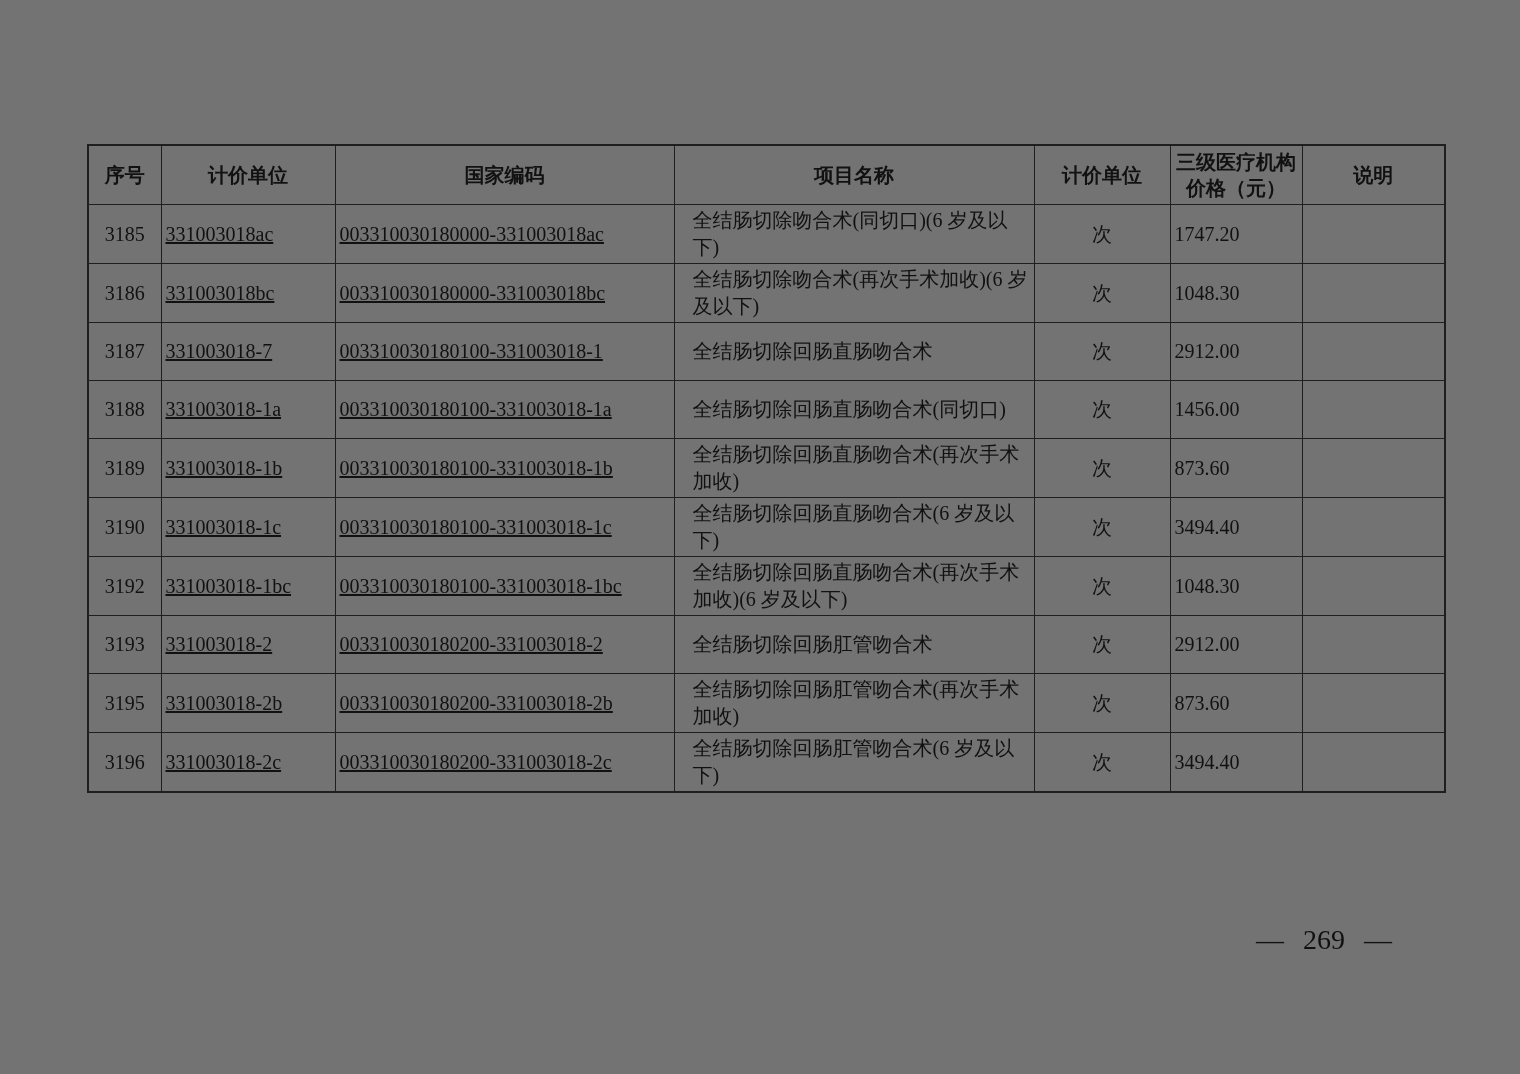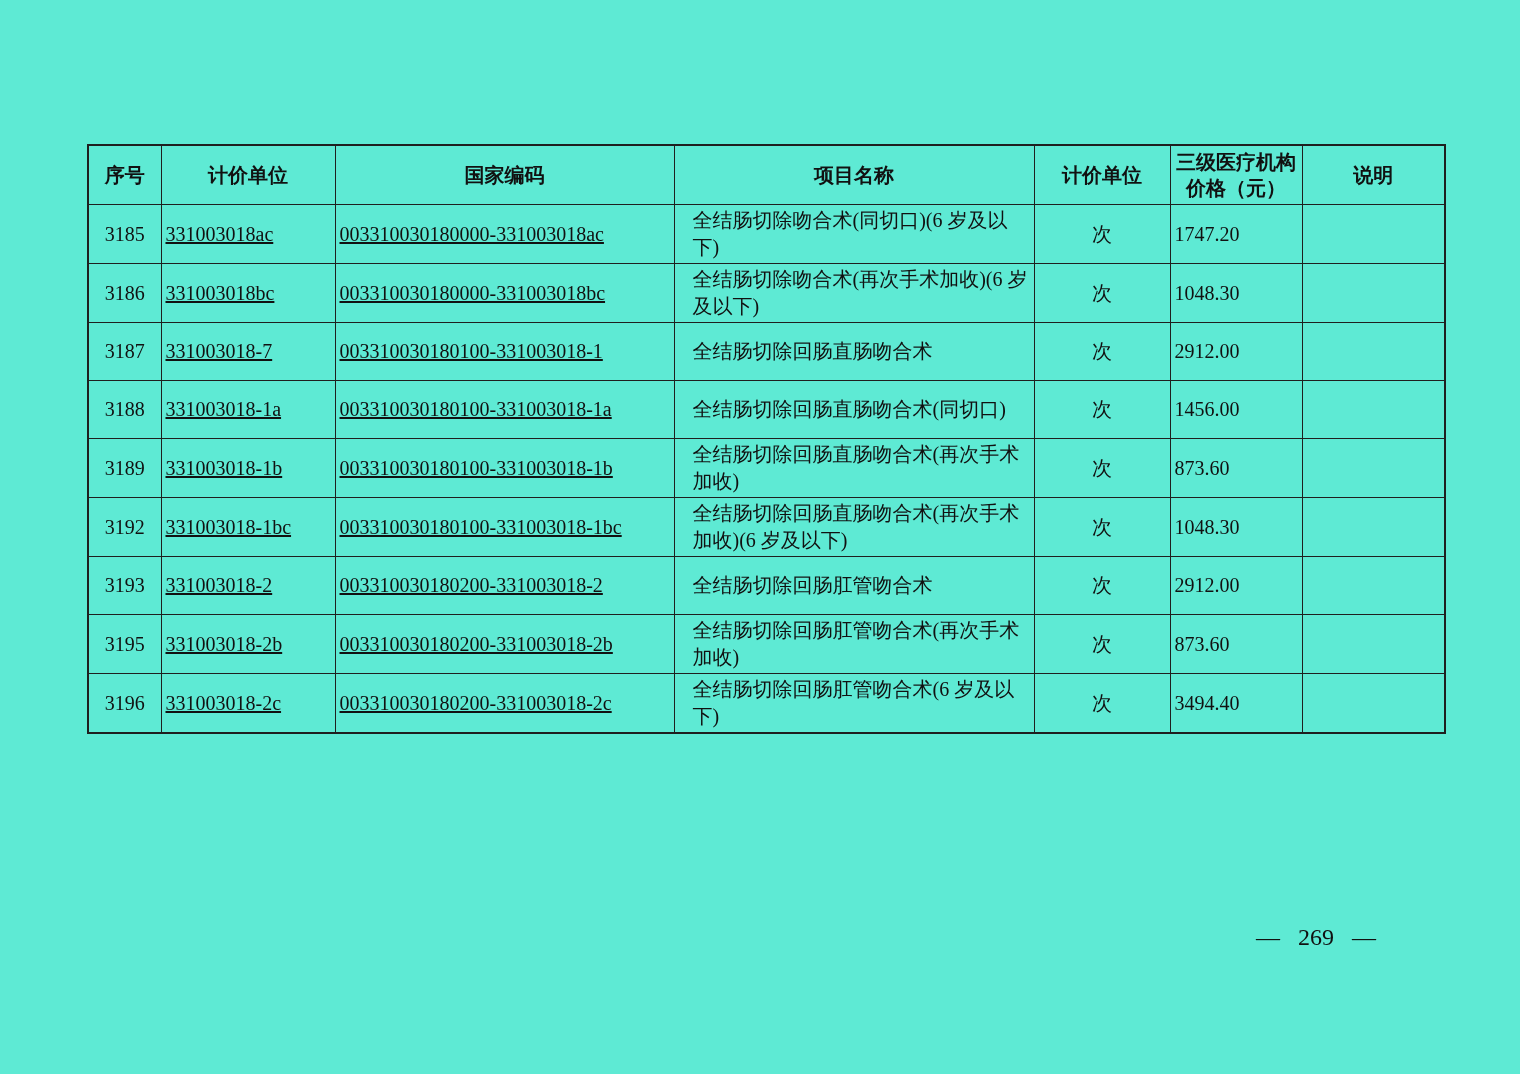--- a/index.html
+++ b/index.html
@@ -1,20 +1,20 @@
 <!DOCTYPE html>
 <html><head>
 <meta charset="utf-8">
 <style>
   html,body{margin:0;padding:0;background:#ffffff;}
   body{
     width:1520px;height:1074px;position:relative;overflow:hidden;
     font-family:"Liberation Serif","DejaVu Serif",serif;color:#000;
   }
-  .page{position:absolute;inset:0;background:#5eead4;}
+  .page{position:absolute;inset:0;background:#737373;}
   table.price-table{
     position:absolute;left:87px;top:144px;width:1357px;
     border-collapse:collapse;table-layout:fixed;
     border:2px solid #1f1f1f;
   }
   th,td{border:1px solid #1f1f1f;overflow:hidden;vertical-align:middle;}
   th{
     font-family:"Liberation Sans","DejaVu Sans",sans-serif;
     font-weight:bold;font-size:20px;line-height:26px;
     height:54px;text-align:center;padding:2px 3px;color:#111;
@@ -22,21 +22,21 @@
   th span{display:block;}
   td{font-size:20px;height:53px;padding:2px 4px;color:#111;}
   .c-seq{text-align:center;}
   .c-code{text-align:left;text-decoration:underline;}
   .c-name{text-align:left;line-height:27px;padding-left:18px;}
   .c-unit{text-align:center;}
   .c-price{text-align:left;}
   .c-note{text-align:center;}
   .page-number{
     position:absolute;left:1256px;top:924px;
-    font-size:24px;color:#111;word-spacing:12px;white-space:nowrap;
+    font-size:28px;color:#111;word-spacing:12px;white-space:nowrap;
   }
 </style>
 </head>
 <body>
 
 <div class="page">
 
   <table class="price-table">
     <colgroup>
       <col style="width:73px">
@@ -101,20 +101,29 @@
       <tr>
         <td class="c-seq">3189</td>
         <td class="c-code">331003018-1b</td>
         <td class="c-code">003310030180100-331003018-1b</td>
         <td class="c-name">全结肠切除回肠直肠吻合术(再次手术加收)</td>
         <td class="c-unit">次</td>
         <td class="c-price">873.60</td>
         <td class="c-note"></td>
       </tr>
       <tr>
+        <td class="c-seq">3190</td>
+        <td class="c-code">331003018-1c</td>
+        <td class="c-code">003310030180100-331003018-1c</td>
+        <td class="c-name">全结肠切除回肠直肠吻合术(6 岁及以下)</td>
+        <td class="c-unit">次</td>
+        <td class="c-price">3494.40</td>
+        <td class="c-note"></td>
+      </tr>
+      <tr>
         <td class="c-seq">3192</td>
         <td class="c-code">331003018-1bc</td>
         <td class="c-code">003310030180100-331003018-1bc</td>
         <td class="c-name">全结肠切除回肠直肠吻合术(再次手术加收)(6 岁及以下)</td>
         <td class="c-unit">次</td>
         <td class="c-price">1048.30</td>
         <td class="c-note"></td>
       </tr>
       <tr>
         <td class="c-seq">3193</td>

